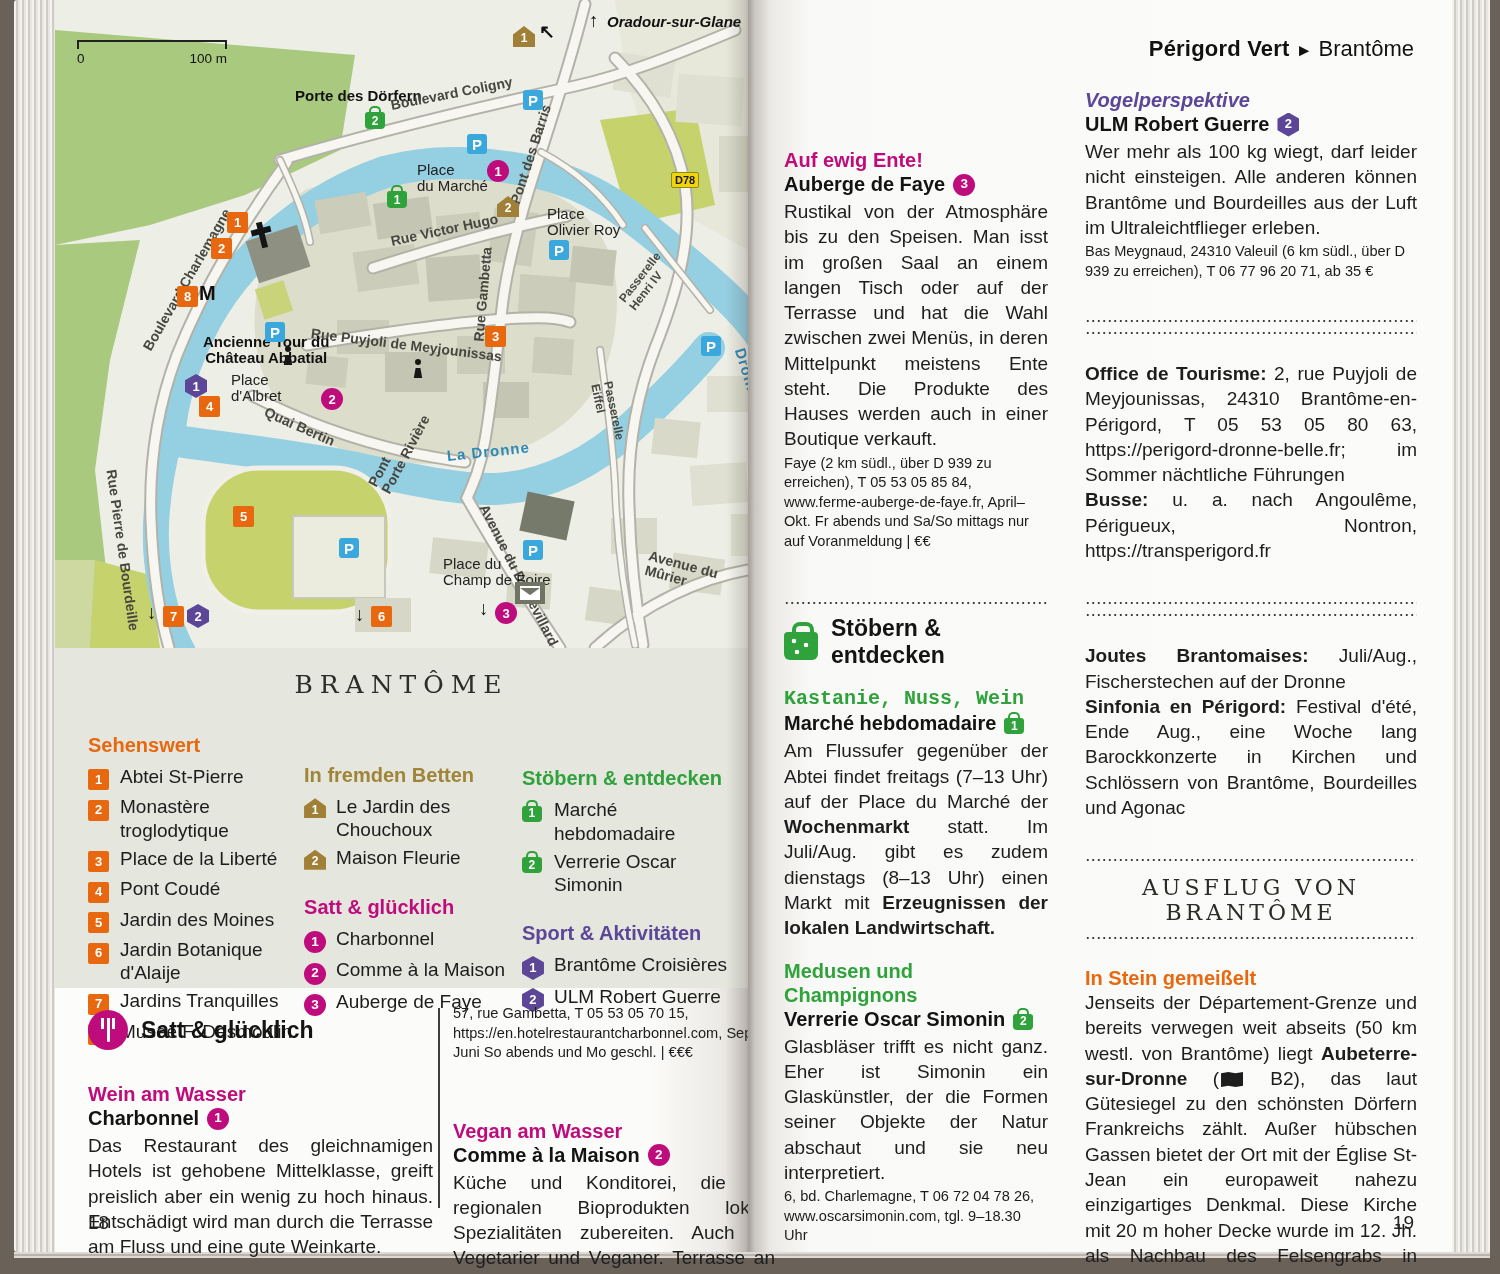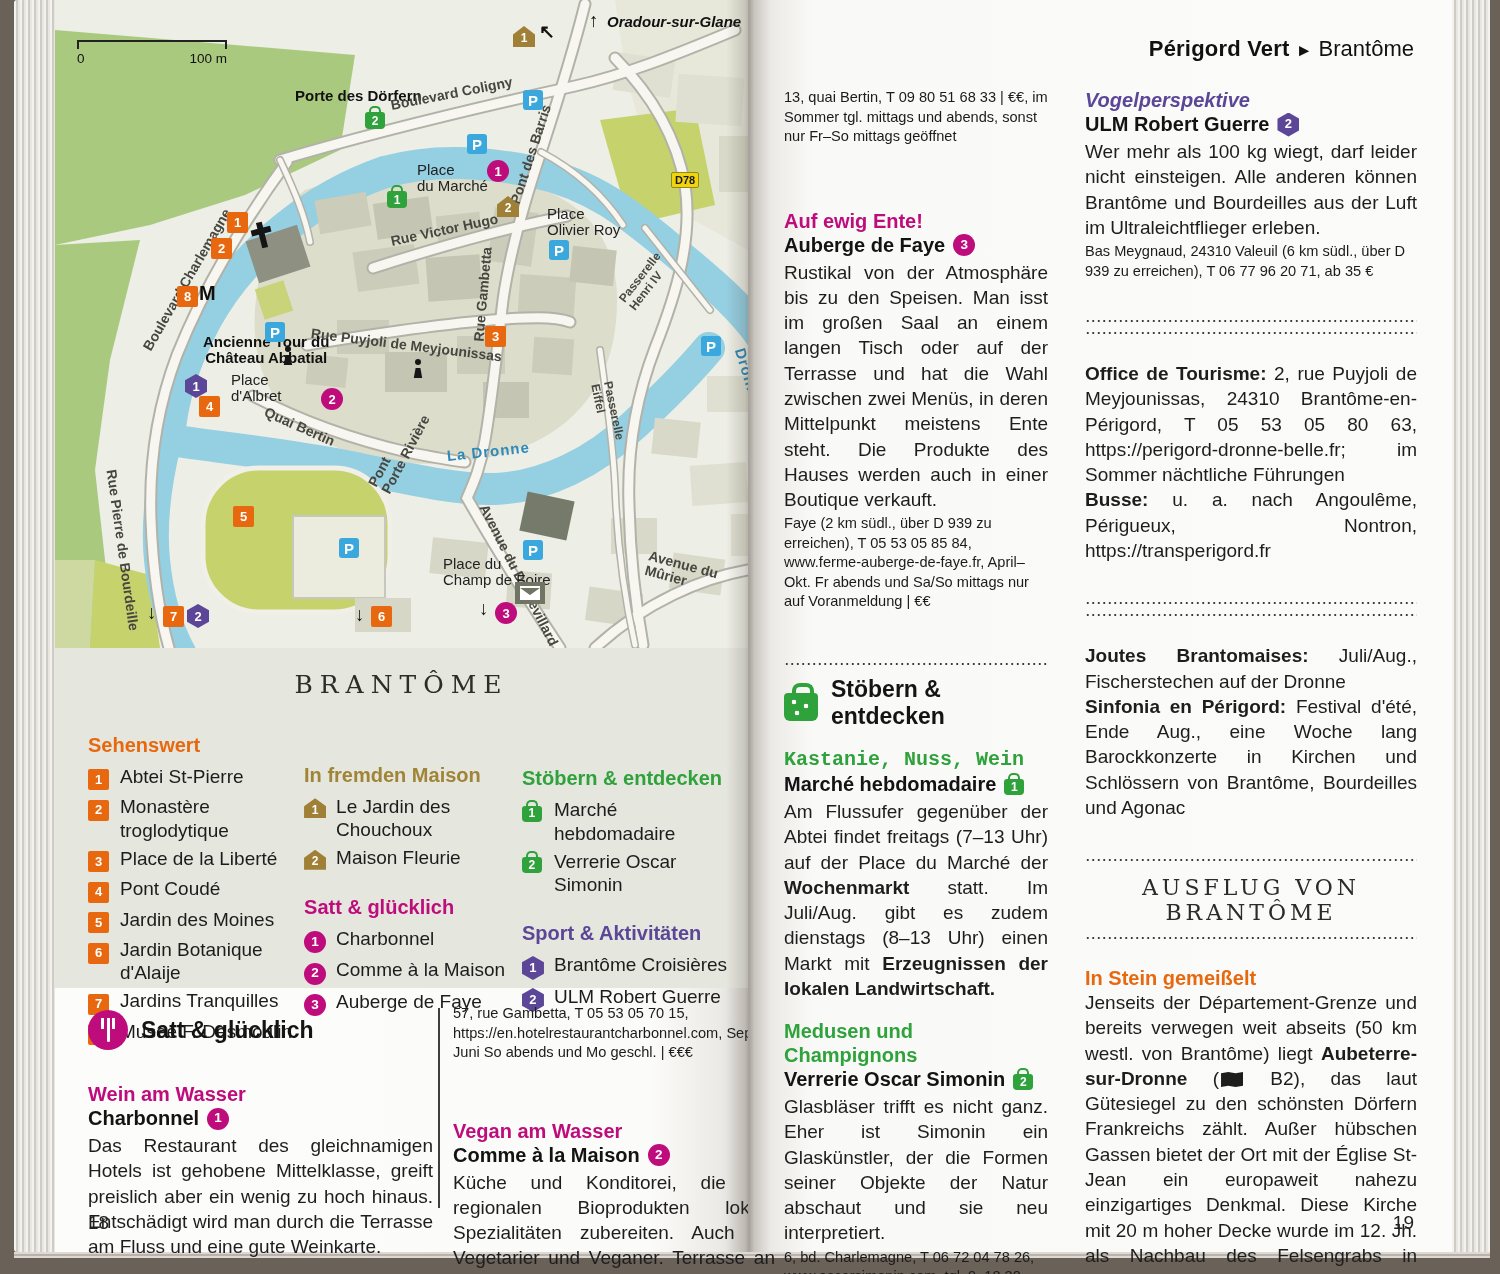--- a/index.html
+++ b/index.html
@@ -295,21 +295,21 @@
                 <span>Jardins Tranquilles</span>
               </div>
               <div class="litem">
                 <span class="bcol"><span class="ibadge sq">8</span></span>
                 <span>Musée F. Desmoulin</span>
               </div>
             </div>
           </div>
         <div class="lcol">
             <div class="lgroup">
-              <div class="lhead" style="color: rgb(160, 132, 55);">In fremden Maison</div>
+              <div class="lhead" style="color: rgb(160, 132, 55);">In fremden Betten</div>
               <div class="litem">
                 <span class="bcol"><span class="ibadge ho">1</span></span>
                 <span>Le Jardin des Chouchoux</span>
               </div>
               <div class="litem">
                 <span class="bcol"><span class="ibadge ho">2</span></span>
                 <span>Maison Fleurie</span>
               </div>
             </div>
             <div class="lgroup">
@@ -382,21 +382,20 @@
     <div class="pageno" style="left:33px;top:1212px;">18</div>
   </div>
 
   <div class="page rp">
     <div class="rp-header">
       <b>Périgord Vert</b>
       <span style="font-size:17px;">►</span>
       <span>Brantôme</span>
     </div>
     <div class="col" style="left:36px;top:86px;width:264px;">
-        <div class="infop">13, quai Bertin, T 09 80 51 68 33 | €€, im Sommer tgl. mittags und abends, sonst nur Fr–So mittags geöffnet</div>
         <div class="gap" style="height: 62px;"></div>
         <div class="kicker" style="color: rgb(191, 12, 124);">Auf ewig Ente!</div>
         <div class="titleline">
           <span>Auberge de Faye</span>
           <span class="ibadge ci">3</span>
         </div>
         <div class="bodyp">Rustikal von der Atmosphäre bis zu den Speisen. Man isst im großen Saal an einem langen Tisch oder auf der Terrasse und hat die Wahl zwischen zwei Menüs, in deren Mittelpunkt meistens Ente steht. Die Produkte des Hauses werden auch in einer Boutique verkauft.</div>
         <div class="infop">Faye (2 km südl., über D 939 zu erreichen), T 05 53 05 85 84, www.ferme-auberge-de-faye.fr, April–Okt. Fr abends und Sa/So mittags nur auf Voranmeldung | €€</div>
         <div class="gap" style="height: 42px;"></div>
         <div class="dots"></div>

